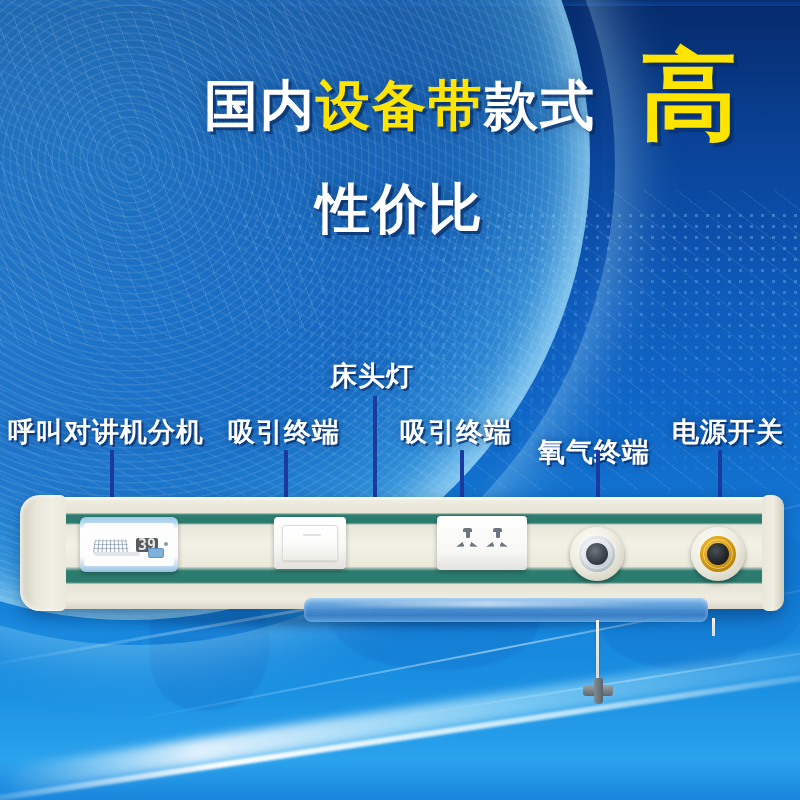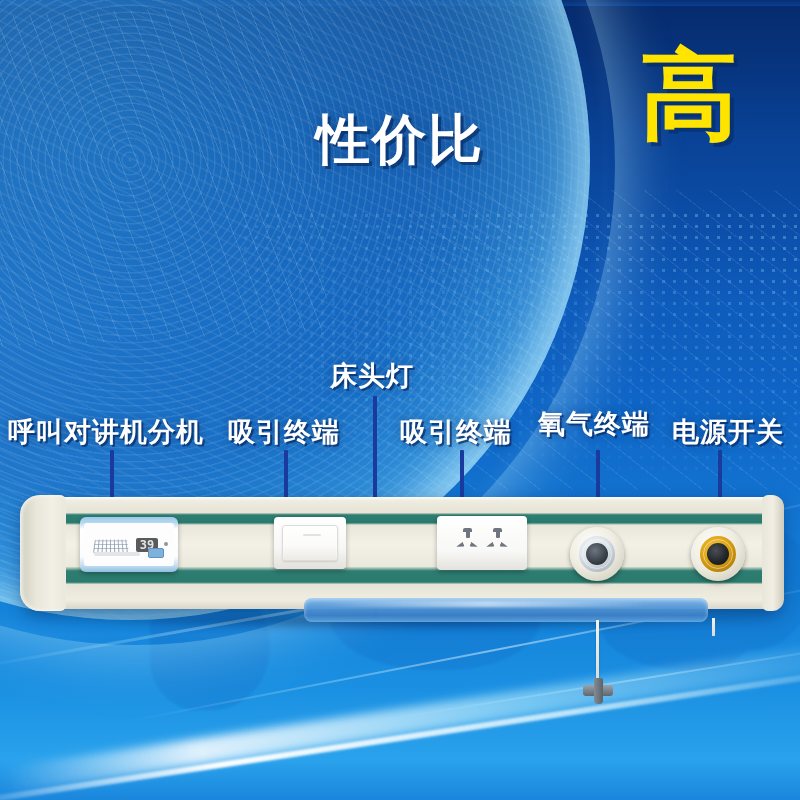--- a/index.html
+++ b/index.html
@@ -157,21 +157,21 @@
     position:absolute; left:0; right:0; top:78px;
     text-align:center;
     pointer-events:none;
   }
   .hl-row1 {
     font-size:54px; font-weight:bold; letter-spacing:2px;
     line-height:1.05;
     text-shadow:3px 3px 0 rgba(6,40,95,.65), 0 0 14px rgba(10,50,110,.5);
   }
   .hl-row2 {
-    margin-top:26px;
+    margin-top:38px;
     font-size:54px; font-weight:bold; letter-spacing:2px;
     text-shadow:3px 3px 0 rgba(6,40,95,.65), 0 0 14px rgba(10,50,110,.5);
   }
   .w { color:#ffffff; }
   .y { color:#ffe400; }
   .hl-big {
     position:absolute; right:62px; top:46px;
     font-size:98px; font-weight:bold; color:#ffe400; line-height:1;
     text-shadow:4px 4px 0 rgba(6,40,95,.55);
   }
@@ -271,21 +271,21 @@
     background:
       repeating-linear-gradient(90deg, rgba(120,140,160,.7) 0 1px, rgba(0,0,0,0) 1px 4px),
       repeating-linear-gradient(0deg, rgba(120,140,160,.55) 0 1px, rgba(0,0,0,0) 1px 4px);
     border-radius:2px;
     transform:perspective(30px) rotateX(14deg);
   }
   .ic-display {
     position:absolute; left:52px; top:15px; width:22px; height:14px;
     background:#5a5a5a; border-radius:2px;
     color:#dfe6ea; font-family:"DejaVu Sans Mono","Liberation Mono",monospace;
-    font-size:12px; text-align:center; line-height:14px; font-weight:bold;
+    font-size:15px; text-align:center; line-height:14px; font-weight:bold;
   }
   .ic-led { position:absolute; left:80px; top:19px; width:4px; height:4px; border-radius:50%; background:#8a98a4; }
   .ic-btn { position:absolute; right:10px; bottom:8px; width:16px; height:10px; border-radius:2px; background:#7fb2db; border:1px solid #5d93c2; }
   .ic-slot { position:absolute; left:10px; bottom:10px; width:46px; height:4px; border-radius:2px; background:#e2e6e9; }
 
   .switch {
     position:absolute; left:252px; top:20px; width:72px; height:52px;
     background:linear-gradient(180deg,#ffffff 0%,#f7f7f5 60%,#e2e1dc 100%);
     border-radius:4px; box-shadow:0 2px 5px rgba(0,0,0,.3);
   }
@@ -385,29 +385,30 @@
 
   <div class="streak" style="left:-40px; bottom:190px; width:700px; transform:rotate(-10deg); opacity:.5;"></div>
   <div class="streak soft" style="left:120px; bottom:150px; width:760px; transform:rotate(-11deg);"></div>
   <div class="streak soft" style="left:300px; bottom:250px; width:620px; transform:rotate(-13deg); opacity:.35;"></div>
   <div class="streak soft" style="left:380px; bottom:120px; width:520px; transform:rotate(-9deg); opacity:.4;"></div>
   <div class="bigglow"></div>
   <div class="bigglow2"></div>
 </div>
 
 <div class="headline-wrap">
+  <div class="hl-row1"><span class="w">国内</span><span class="y">设备带</span><span class="w">款式</span></div>
   <div class="hl-row2"><span class="w">性价比</span></div>
 </div>
 <div class="hl-big">高</div>
 
 <div class="callout" style="left:8px;  top:414px;">呼叫对讲机分机</div>
 <div class="callout" style="left:228px; top:414px;">吸引终端</div>
 <div class="callout" style="left:330px; top:358px;">床头灯</div>
 <div class="callout" style="left:400px; top:414px;">吸引终端</div>
-<div class="callout" style="left:538px; top:406px;">氧气终端</div>
+<div class="callout" style="left:538px; top:434px;">氧气终端</div>
 <div class="callout" style="left:672px; top:414px;">电源开关</div>
 
 <div class="lead" style="left:110px; top:450px; height:72px;"></div>
 <div class="lead" style="left:284px; top:450px; height:65px;"></div>
 <div class="lead" style="left:373px; top:396px; height:222px;"></div>
 <div class="lead" style="left:460px; top:450px; height:66px;"></div>
 <div class="lead" style="left:596px; top:450px; height:66px;"></div>
 <div class="lead" style="left:718px; top:450px; height:64px;"></div>
 
 <div class="hbox" style="left:62px;  top:510px; width:106px; height:68px;"></div>

